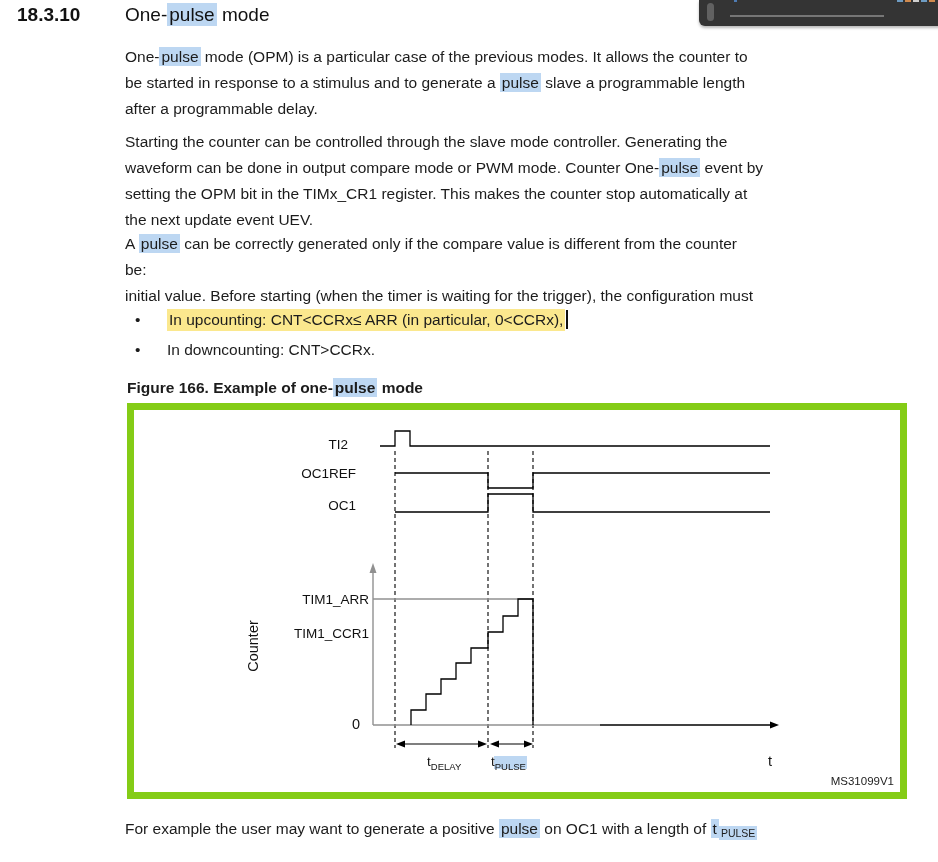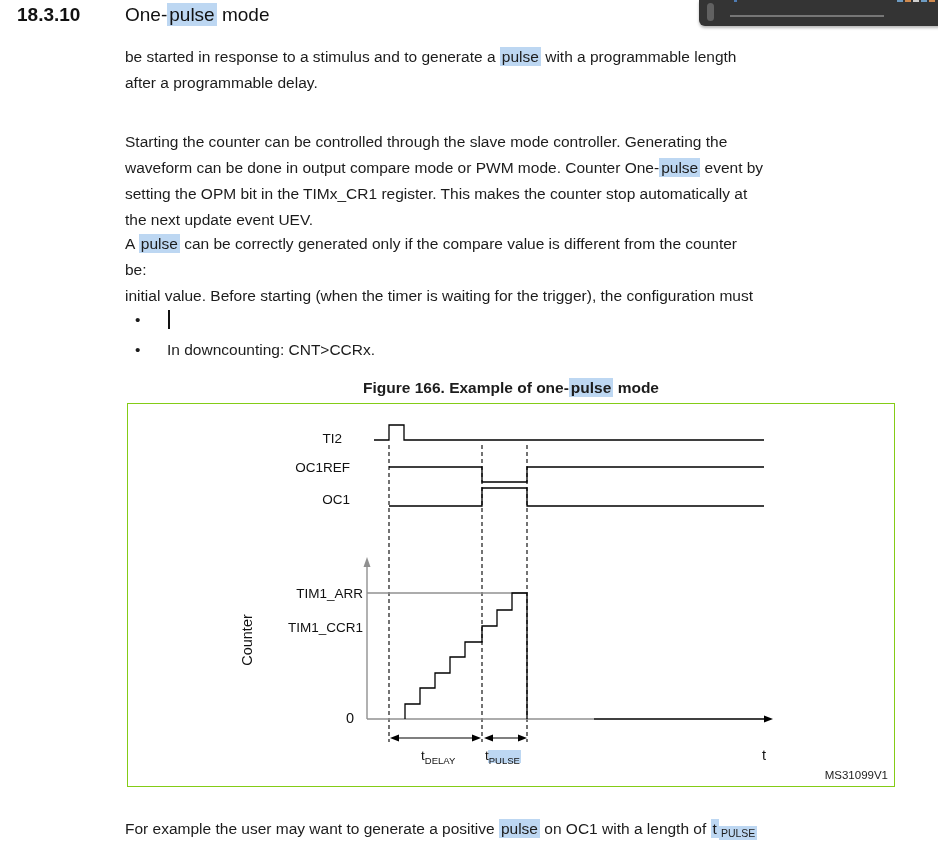--- a/index.html
+++ b/index.html
@@ -14,24 +14,24 @@
   .section-title{left:118px;top:4px;font-size:19px;font-weight:normal;color:#111;white-space:nowrap;}
   .para{left:118px;width:790px;}
   .line{height:26px;line-height:26px;white-space:nowrap;font-size:15.5px;}
   .hl-blue{background:#bdd7f2;padding:1px 2px;}
   .hl-yellow{background:#fbe88e;padding:2px 2px 3px 2px;}
   sub{font-size:10.5px;vertical-align:-3px;line-height:0;}
   .caret{display:inline-block;width:2px;height:19px;background:#111;vertical-align:-4px;margin-left:1px;}
   .bullet-row{left:118px;width:790px;height:26px;line-height:26px;white-space:nowrap;font-size:15.5px;}
   .bullet-dot{position:absolute;left:10px;top:0;}
   .bullet-text{position:absolute;left:42px;top:0;}
-  .figure-caption{left:120px;top:379px;width:768px;text-align:center;font-size:15.5px;font-weight:bold;white-space:nowrap;}
+  .figure-caption{left:120px;top:379px;width:768px;font-size:15.5px;font-weight:bold;white-space:nowrap;}
   .closing{left:118px;top:816px;}
   
-  .figure-box{left:120px;top:403px;width:766px;height:382px;border:1px solid #84cc16;background:#fff;}
+  .figure-box{left:120px;top:403px;width:766px;height:382px;border:7px solid #84cc16;background:#fff;}
   .figure-box svg{display:block;}
   
   .overlay{left:692px;top:0;width:246px;height:26px;background:#343434;
     border-radius:0 0 6px 6px;box-shadow:0 2px 3px rgba(0,0,0,.28);}
   .overlay-handle{position:absolute;left:8px;top:3px;width:7px;height:18px;background:#616161;border-radius:3.5px;}
   .overlay-divider{position:absolute;left:31px;top:15px;width:154px;height:2px;background:#767676;}
   .overlay-specks{position:absolute;right:10px;top:0;height:2px;display:flex;gap:2px;}
   .overlay-specks i{display:block;width:6px;height:2px;}
   .speck-blue{background:#6e9cc3;} .speck-orange{background:#d08a4e;} .speck-gray{background:#cfcfcf;}
   .speck-dot{position:absolute;left:35px;top:0;width:3px;height:2px;background:#4f7cb3;}
@@ -49,40 +49,41 @@
       <i class="speck-gray"></i>
       <i class="speck-blue"></i>
       <i class="speck-orange"></i>
   </span>
 </div>
 
 <div class="abs section-number">18.3.10</div>
 <div class="abs section-title"><span>One-</span><span class="hl-blue">pulse</span><span> mode</span></div>
 
 <div class="abs para" style="top:44px">
-  <div class="line"><span>be started in response to a stimulus and to generate a </span><span class="hl-blue">pulse</span><span> with a programmable length</span></div>
+  <div class="line"><span>One-</span><span class="hl-blue">pulse</span><span> mode (OPM) is a particular case of the previous modes. It allows the counter to</span></div>
+  <div class="line"><span>be started in response to a stimulus and to generate a </span><span class="hl-blue">pulse</span><span> slave a programmable length</span></div>
   <div class="line"><span>after a programmable delay.</span></div>
 </div>
 
 <div class="abs para" style="top:129px">
   <div class="line"><span>Starting the counter can be controlled through the slave mode controller. Generating the</span></div>
   <div class="line"><span>waveform can be done in output compare mode or PWM mode. Counter One-</span><span class="hl-blue">pulse</span><span> event by</span></div>
   <div class="line"><span>setting the OPM bit in the TIMx_CR1 register. This makes the counter stop automatically at</span></div>
   <div class="line"><span>the next update event UEV.</span></div>
 </div>
 
 <div class="abs para" style="top:231px">
   <div class="line"><span>A </span><span class="hl-blue">pulse</span><span> can be correctly generated only if the compare value is different from the counter</span></div>
   <div class="line"><span>be:</span></div>
   <div class="line"><span>initial value. Before starting (when the timer is waiting for the trigger), the configuration must</span></div>
 </div>
 
 <div class="abs bullet-row" style="top:307px">
   <span class="bullet-dot">•</span>
-  <span class="bullet-text"><span class="caret"></span></span>
+  <span class="bullet-text"><span class="hl-yellow">In upcounting: CNT&lt;CCRx≤ ARR (in particular, 0&lt;CCRx),</span><span class="caret"></span></span>
 </div>
 <div class="abs bullet-row" style="top:337px">
   <span class="bullet-dot">•</span>
   <span class="bullet-text"><span>In downcounting: CNT&gt;CCRx.</span></span>
 </div>
 
 <div class="abs figure-caption"><span>Figure 166. Example of one-</span><span class="hl-blue">pulse</span><span> mode</span></div>
 
 <div class="abs figure-box">
   <svg width="766" height="382" viewBox="0 0 766 382">

